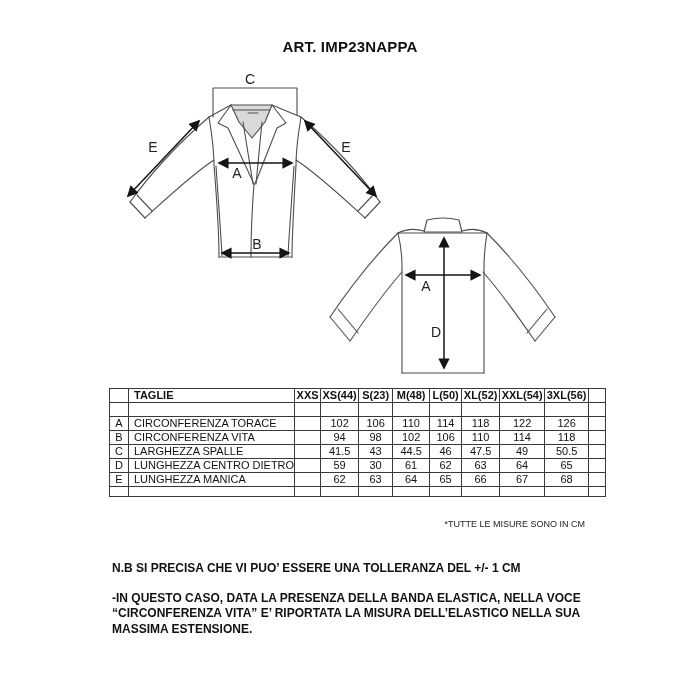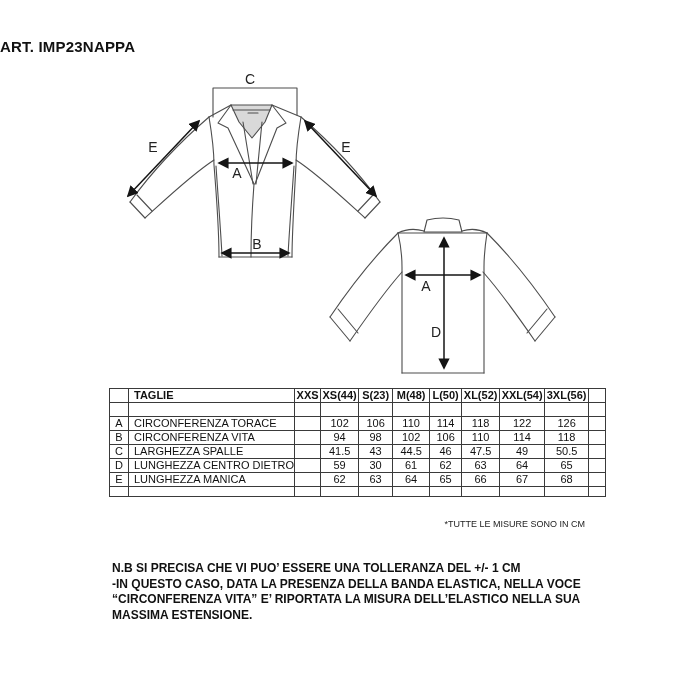--- a/index.html
+++ b/index.html
@@ -2,21 +2,21 @@
 <html><head>
 <meta charset="utf-8">
 <style>
   html,body{margin:0;padding:0;}
   body{
     width:700px;height:700px;position:relative;background:#ffffff;
     font-family:"Liberation Sans","DejaVu Sans",sans-serif;color:#1a1a1a;
     overflow:hidden;
   }
   .title{
-    position:absolute;left:0;top:38px;width:700px;
+    position:absolute;left:0;top:38px;width:700px;text-align:center;
     font-size:15px;font-weight:bold;letter-spacing:.2px;color:#111;
   }
   .drawing{position:absolute;left:0;top:60px;width:700px;height:345px;}
   svg text{
     font-family:"Liberation Sans","DejaVu Sans",sans-serif;
     font-size:14px;fill:#222;
   }
   .size-table{
     position:absolute;left:109px;top:388px;border-collapse:collapse;
     table-layout:fixed;font-size:11px;line-height:11px;color:#111;
@@ -30,21 +30,21 @@
   .row-h{height:14px;} .row-head{height:14px;} .row-last{height:10px;}
   .units-note{
     position:absolute;left:109px;top:519px;width:476px;text-align:right;
     font-size:9px;color:#222;
   }
   .notes{
     position:absolute;left:112px;top:561px;width:500px;
     font-size:12px;font-weight:bold;color:#111;line-height:15.5px;
   }
   .notes p{margin:0;}
-  .notes .p2{}
+  .notes .p2{margin-top:14px;}
 </style>
 </head>
 <body>
 
 <div class="title">ART. IMP23NAPPA</div>
 
 <div class="drawing">
 <svg width="700" height="345" viewBox="0 0 700 345">
   <defs>
     <marker id="ah" viewBox="0 0 10 10" refX="8.5" refY="5" markerWidth="7.5" markerHeight="7.5" orient="auto-start-reverse">

